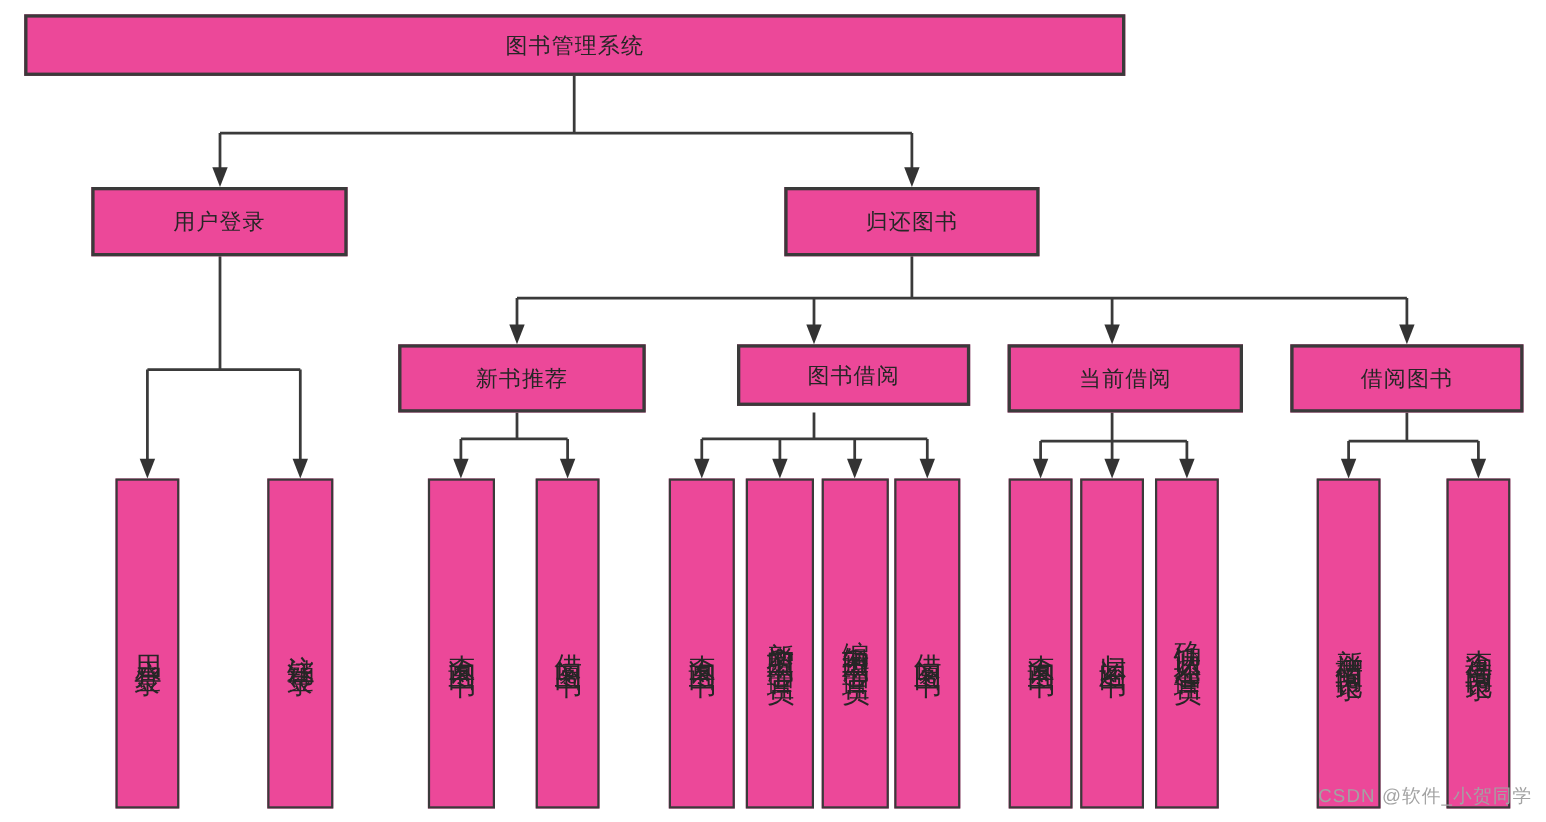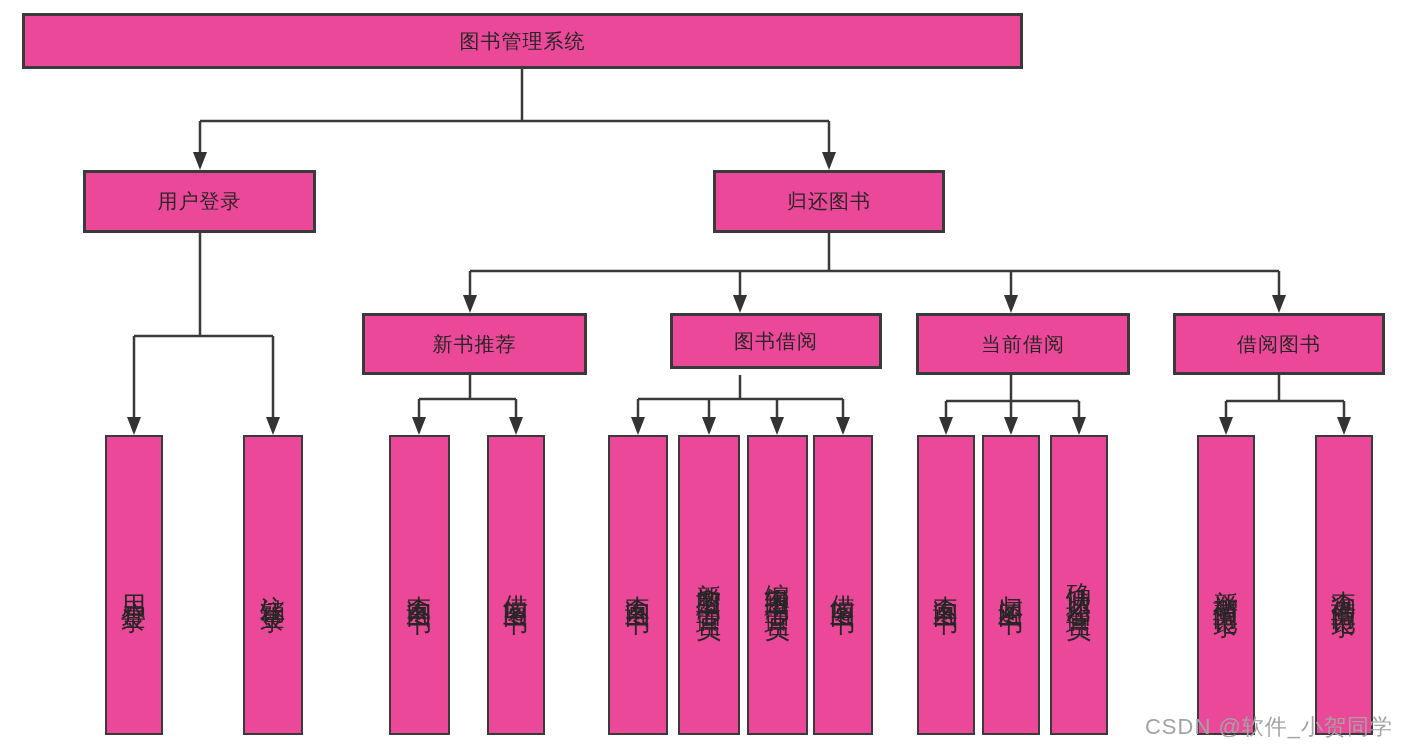--- a/index.html
+++ b/index.html
@@ -32,21 +32,21 @@
   .v-node { border-width: 2px; }
   .v-node .lbl {
     writing-mode: vertical-rl;
     font-size: 25px;
     line-height: 1.2;
     letter-spacing: 5px;
   }
   .watermark {
     position: absolute;
     top: 712px; right: 12px;
-    font-size: 22px;
+    font-size: 17px;
     color: #a3a3a3;
     letter-spacing: 1px;
     z-index: 5;
     white-space: nowrap;
   }
 </style>
 </head>
 <body>
 
 <div class="stage">

